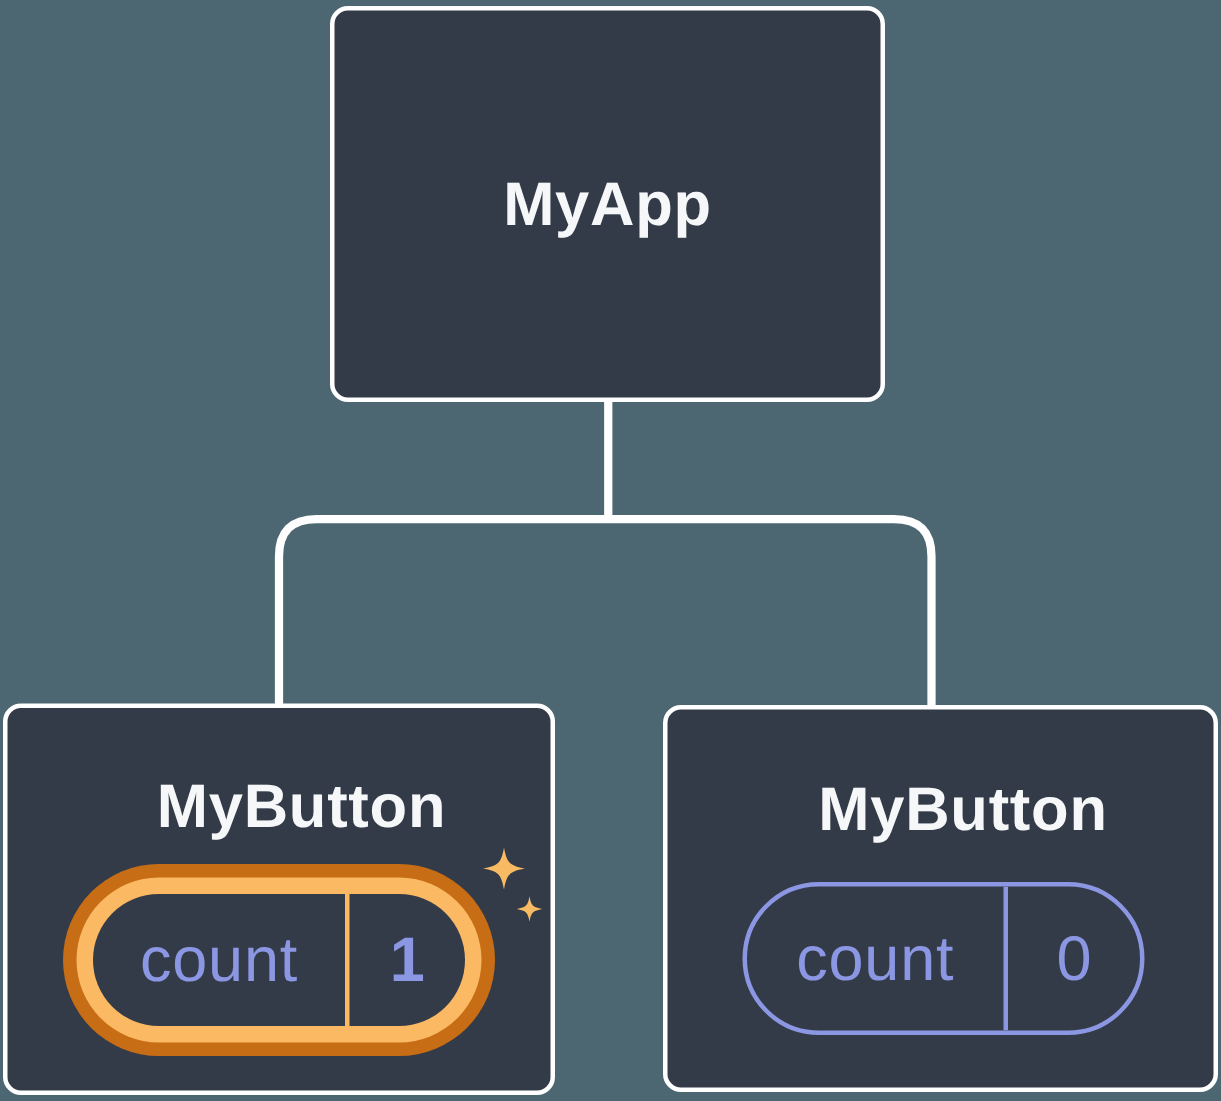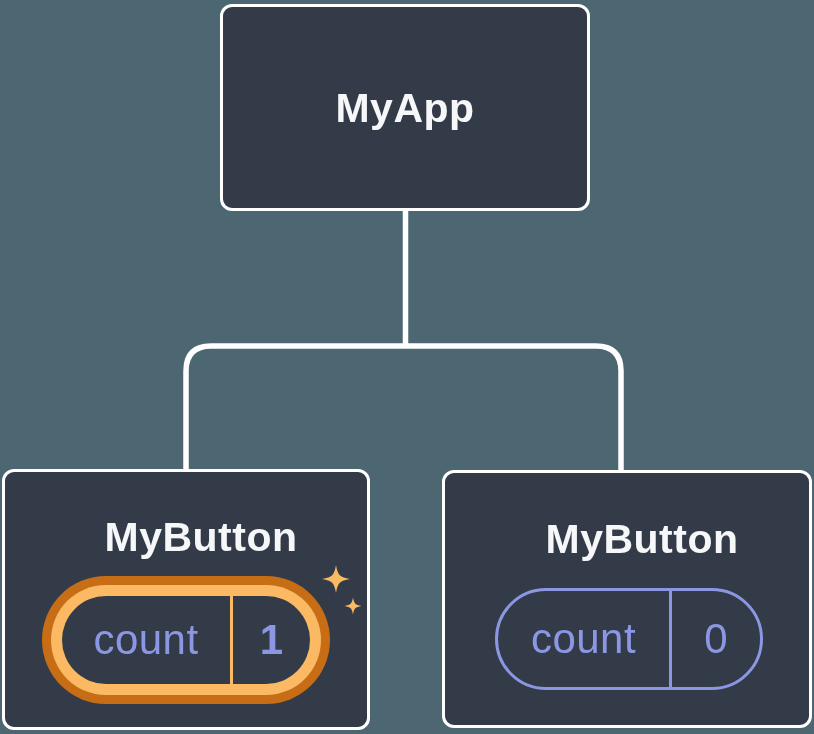--- a/index.html
+++ b/index.html
@@ -27,21 +27,21 @@
     box-sizing: border-box;
     background: #343b48;
     border: 3px solid #ffffff;
     border-radius: 12px;
     z-index: 1;
   }
   .node-root {
     left: 220px;
     top: 4px;
     width: 370px;
-    height: 207px;
+    height: 264px;
     display: flex;
     align-items: center;
     justify-content: center;
   }
   .node-child-left {
     left: 2px;
     top: 469px;
     width: 368px;
     height: 261px;
   }

